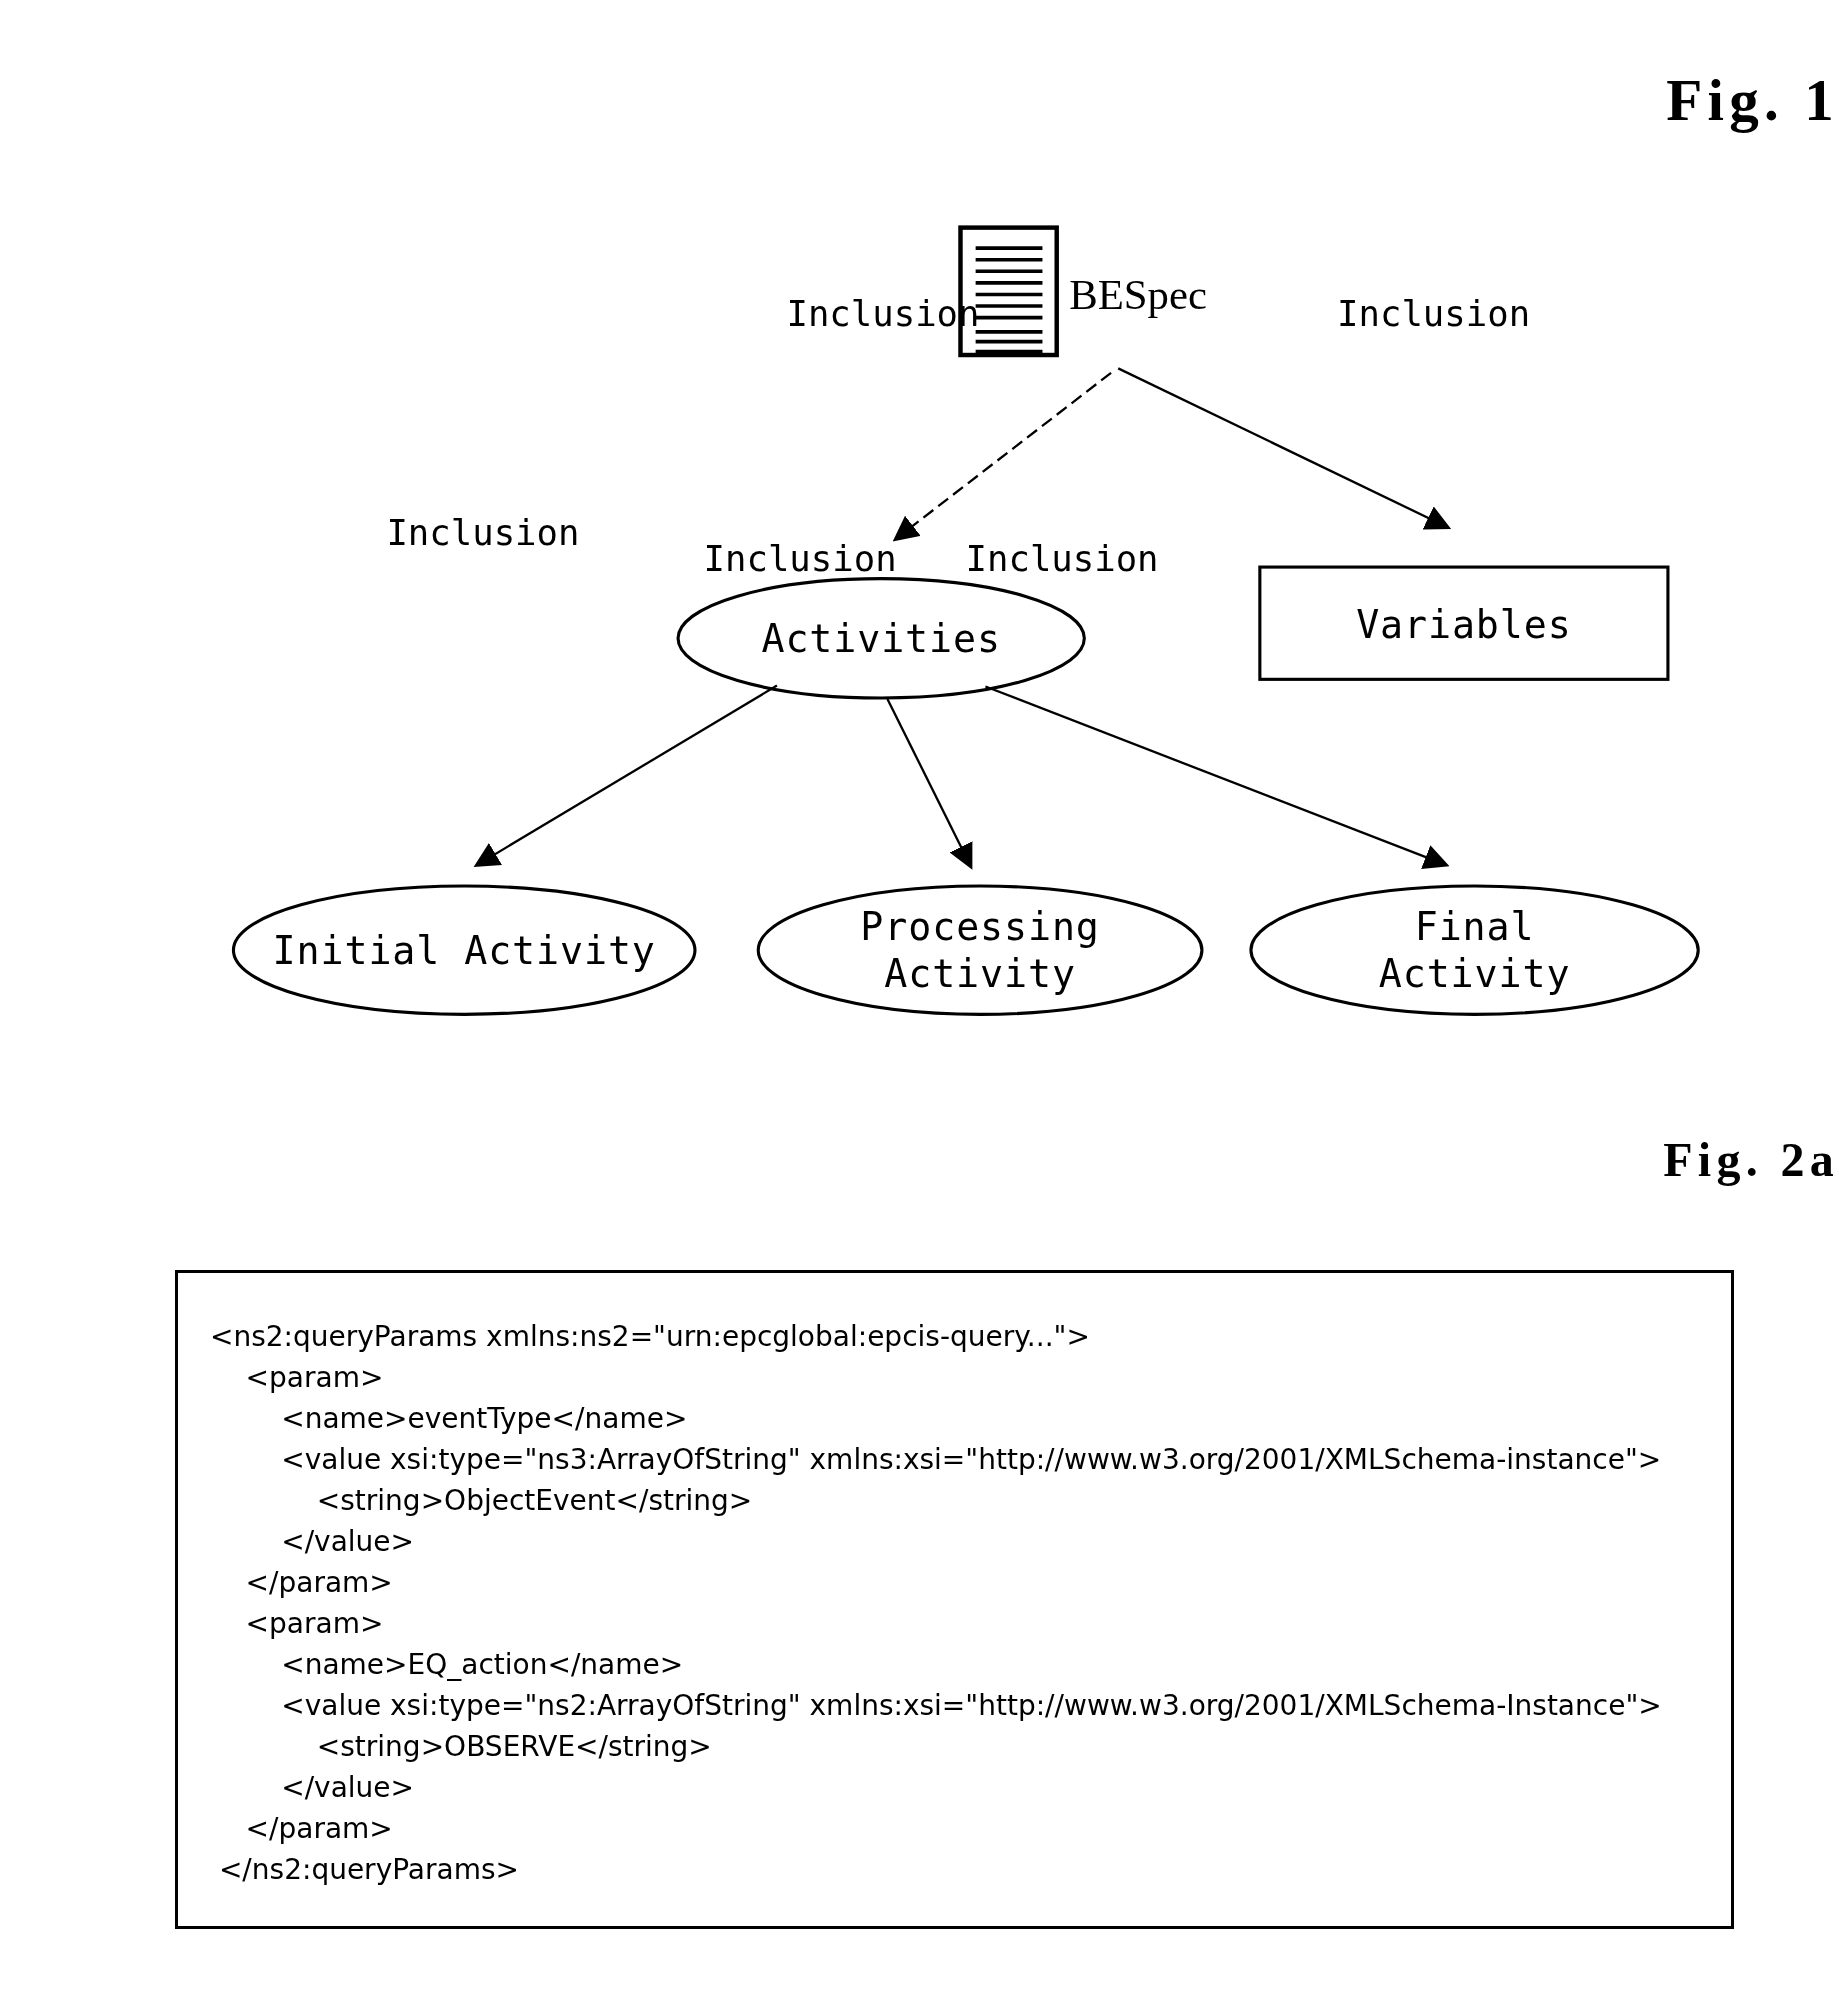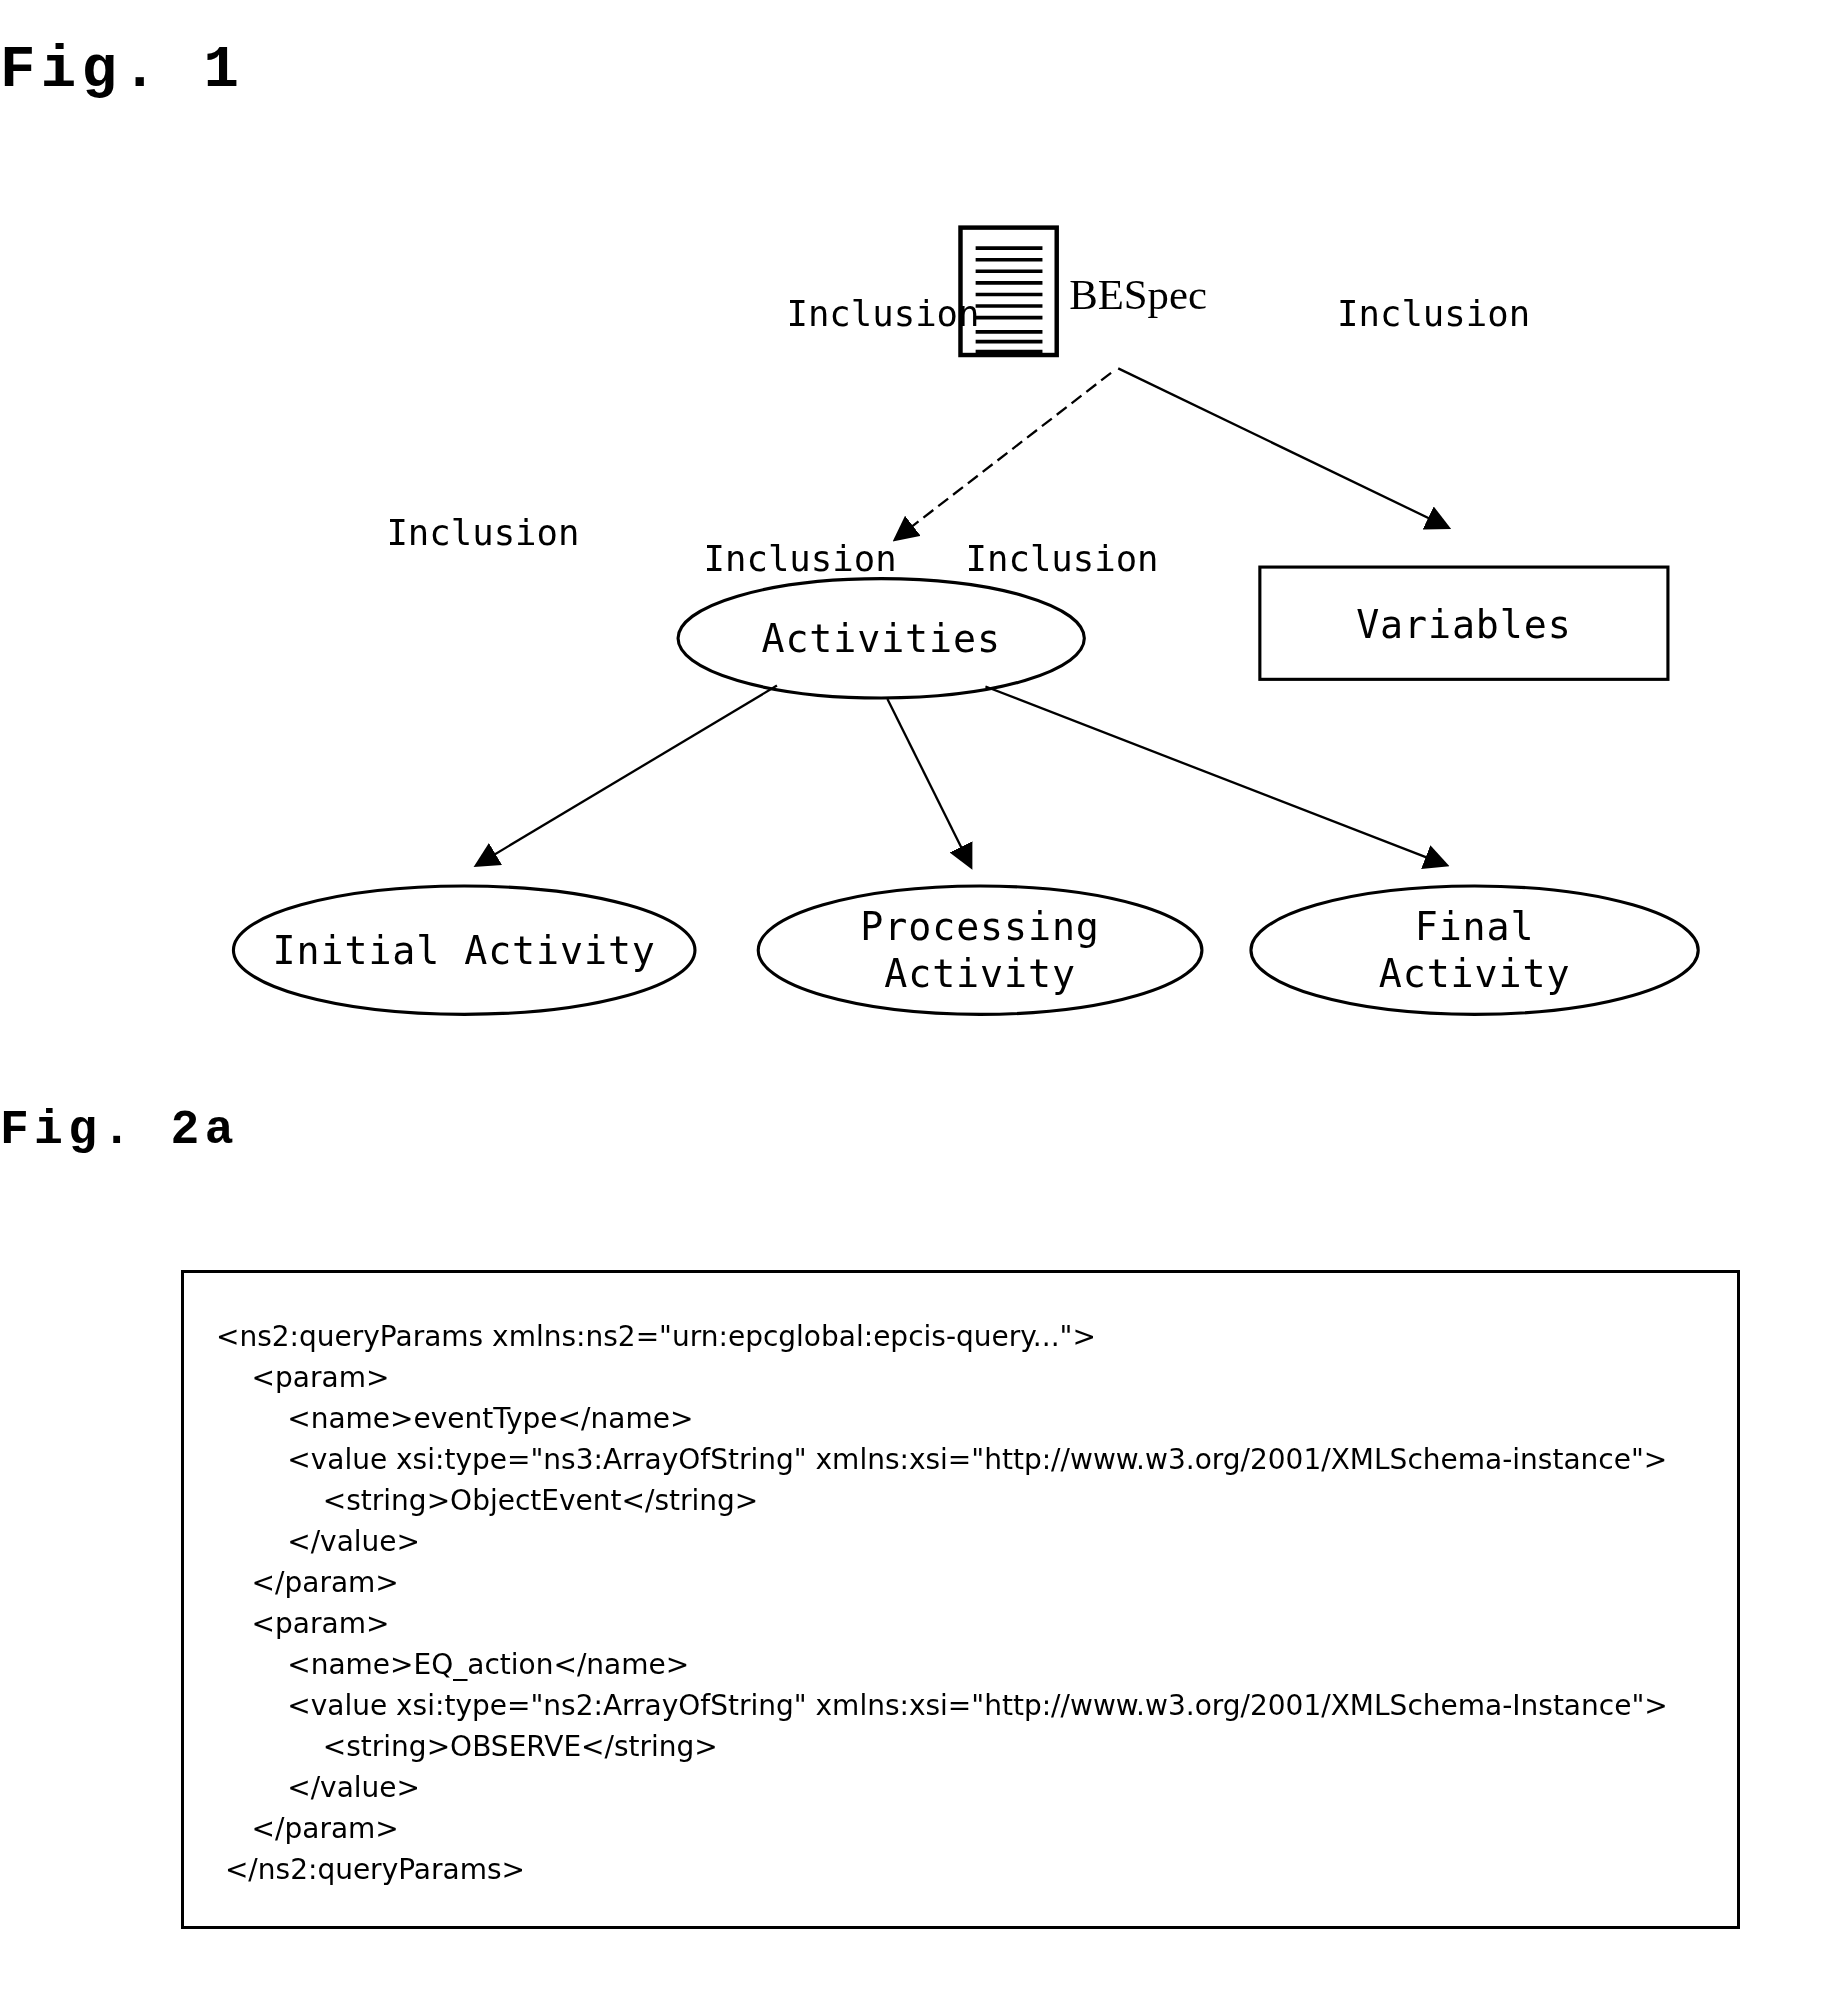--- a/index.html
+++ b/index.html
@@ -13,25 +13,26 @@
     position: relative;
     font-family: "Liberation Serif", serif;
     color: #000000;
     overflow: hidden;
   }
 
   
   .fig-title {
     position: absolute;
     width: 100%;
-    text-align: left;
-    font-family: Liberation Mono, monospace;
+    text-align: right;
+    font-family: Liberation Serif, serif;
     font-weight: bold;
     letter-spacing: 5.3px;
     color: #000;
+    margin-top: 29px;
   }
   #fig1-title { top: 37px; font-size: 59px; }
   #fig2a-title { top: 1103px; font-size: 48px; }
 
   
   #fig1 {
     position: absolute;
     left: 0;
     top: 134px;
     width: 1839px;
@@ -81,21 +82,21 @@
   .edge-dashed {
     stroke: #000000;
     stroke-width: 2.6;
     fill: none;
     stroke-dasharray: 14 7;
   }
 
   
   #code-box {
     position: absolute;
-    left: 181px;
+    left: 175px;
     top: 1270px;
     width: 1559px;
     height: 659px;
     border: 3.6px solid #000;
     box-sizing: border-box;
     background: #ffffff;
   }
   #code-lines {
     position: absolute;
     left: 32px;

